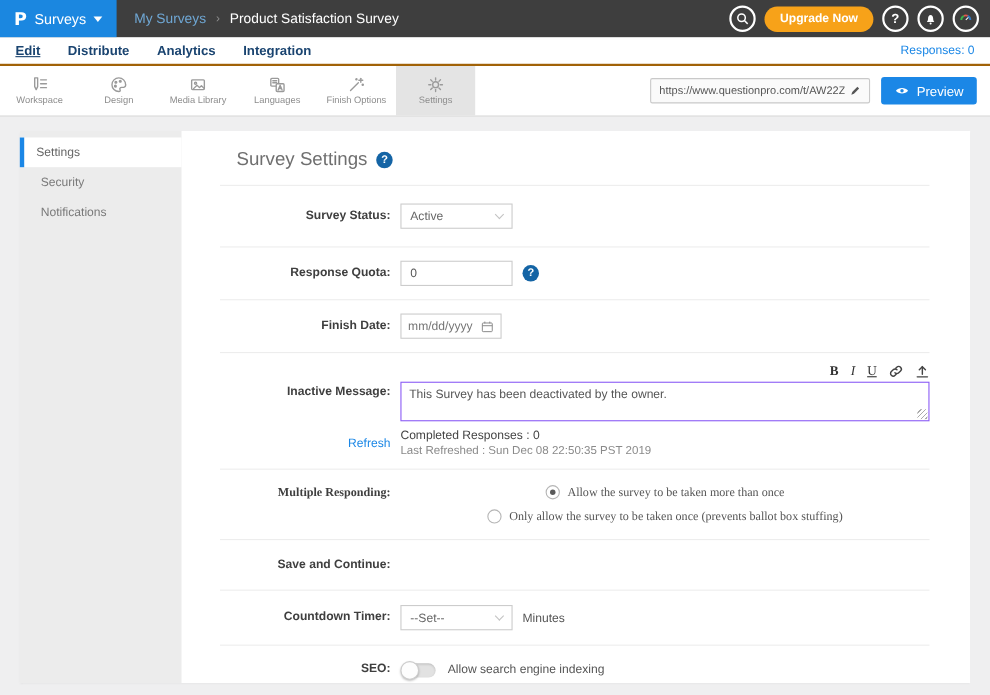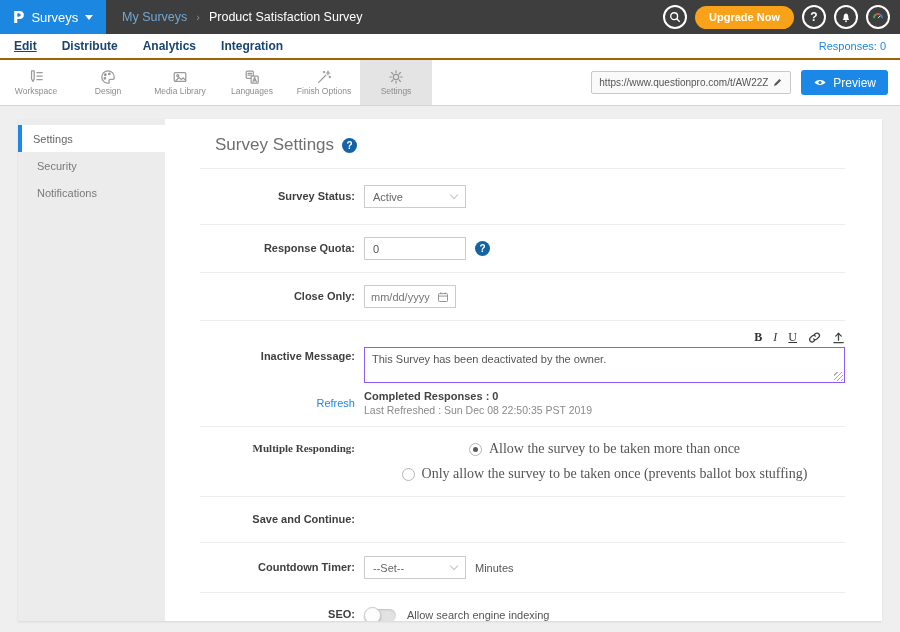--- a/index.html
+++ b/index.html
@@ -66,26 +66,26 @@
   .editor-bar { display:flex; justify-content:flex-end; gap:11px; align-items:center; height:16px; margin-bottom:2px; }
   .ed-btn { font-family:"Liberation Serif", serif; font-size:12px; color:#333; cursor:pointer; line-height:1; }
   .ed-b { font-weight:bold; }
   .ed-i { font-style:italic; }
   .ed-u { text-decoration:underline; }
   .editor-bar svg { width:13px; height:13px; stroke:#444; fill:none; stroke-width:1.4; stroke-linecap:round; cursor:pointer; }
   .ta-wrap { position:relative; }
   textarea { width:100%; height:36px; border:1px solid #8b5cf6; padding:5px 7px; font-size:11px; color:#555; font-family:"Liberation Sans",sans-serif; resize:none; outline:none; display:block; }
   .resize-handle { position:absolute; right:2px; bottom:2px; width:9px; height:9px; background:repeating-linear-gradient(135deg, transparent 0 2px, #aaa 2px 3px); cursor:nwse-resize; }
   .completed-block { margin-top:7px; }
-  .completed-line { font-size:11px; font-weight:bold; color:#444; }
+  .completed-line { font-size:11px; font-weight:normal; color:#444; }
   .refreshed-line { font-size:10.5px; color:#8a8a8a; margin-top:2px; }
 
   
   .radio-stack { display:flex; flex-direction:column; gap:9px; }
-  .radio-opt { display:flex; align-items:center; gap:7px; cursor:pointer; font-size:14px; color:#555; }
+  .radio-opt { display:flex; align-items:center; gap:7px; cursor:pointer; font-size:11px; color:#555; }
   .radio { width:13px; height:13px; border:1px solid #b5b5b5; border-radius:50%; background:#fff; position:relative; flex-shrink:0; }
   .radio.checked::after { content:""; position:absolute; inset:3px; background:#5a5a5a; border-radius:50%; }
 
   
   .toggle { width:30px; height:13px; background:#e2e2e2; border-radius:7px; position:relative; cursor:pointer; flex-shrink:0; box-shadow:inset 0 1px 2px rgba(0,0,0,.15); margin:0 2px; }
   .toggle::after { content:""; position:absolute; left:-2px; top:-2px; width:15px; height:15px; background:#fdfdfd; border:1px solid #ccc; border-radius:50%; box-shadow:0 1px 2px rgba(0,0,0,.25); }
 
   .icon-svg { flex-shrink:0; }
 </style>
 </head>
@@ -251,21 +251,21 @@
 
       <div class="form-row">
         <span class="row-label">Response Quota:</span>
         <div class="row-field">
           <input class="text-input" type="text" value="0" style="">
           <span class="help-badge">?</span>
         </div>
       </div>
 
       <div class="form-row">
-        <span class="row-label">Close Only:</span>
+        <span class="row-label">Finish Date:</span>
         <div class="row-field">
           <div class="date-wrap">
             <input type="text" placeholder="mm/dd/yyyy" style="">
             <svg width="12" height="12" viewBox="0 0 16 16">
                 <rect x="2" y="3.5" width="12" height="10.5" rx="1" stroke="#8a8a8a" fill="none" stroke-width="1.2"></rect>
                 <line x1="2" y1="6.8" x2="14" y2="6.8" stroke="#8a8a8a" stroke-width="1.2"></line>
                 <line x1="5" y1="1.8" x2="5" y2="4" stroke="#8a8a8a" stroke-width="1.2"></line>
                 <line x1="11" y1="1.8" x2="11" y2="4" stroke="#8a8a8a" stroke-width="1.2"></line>
               </svg>
           </div>

